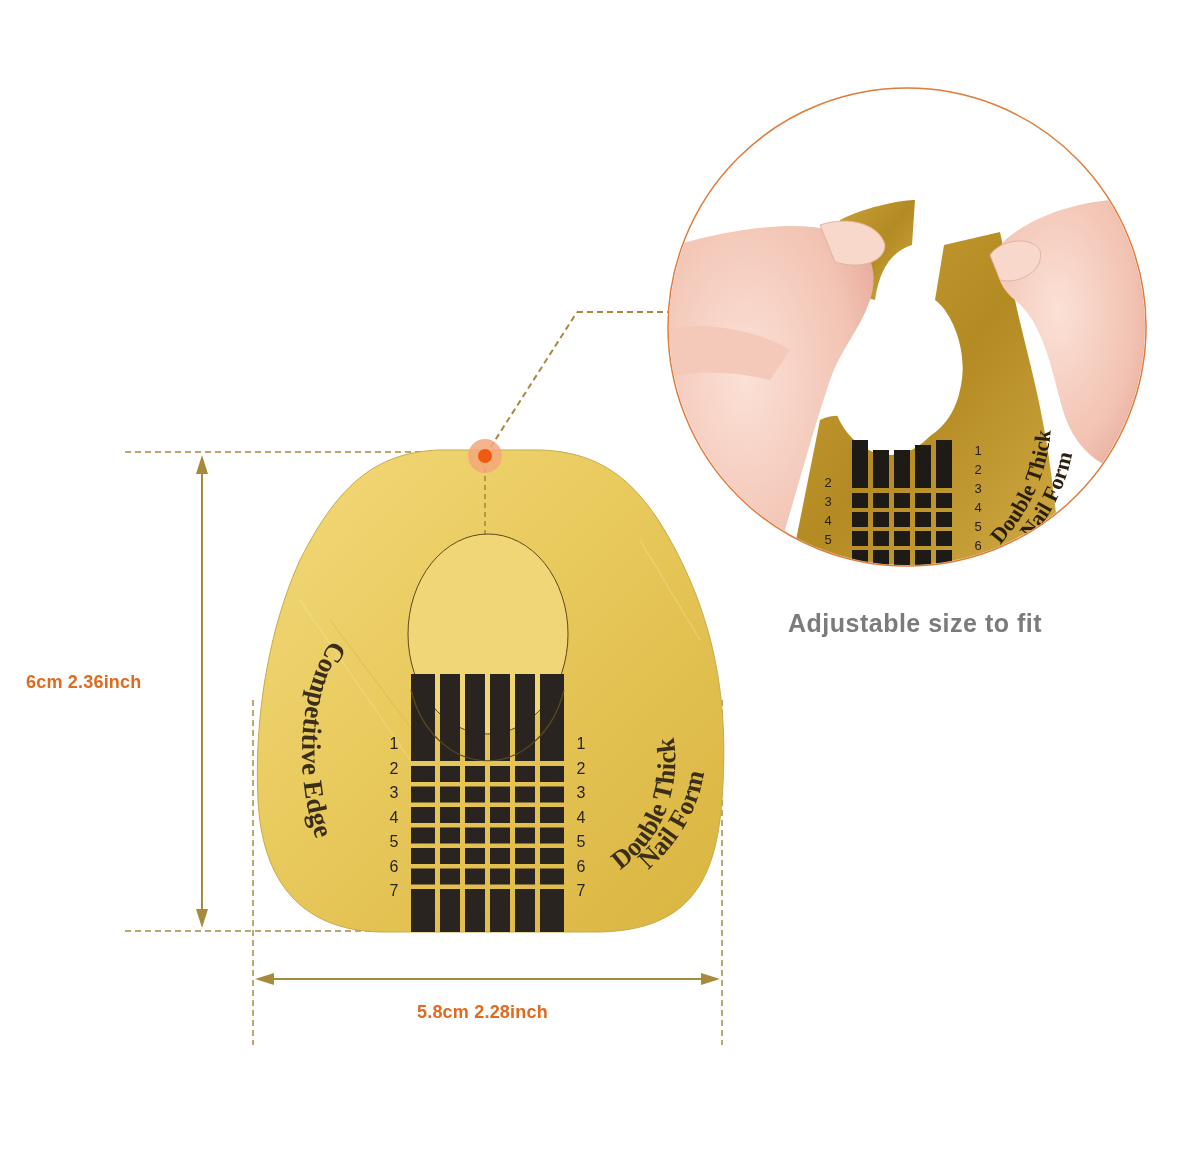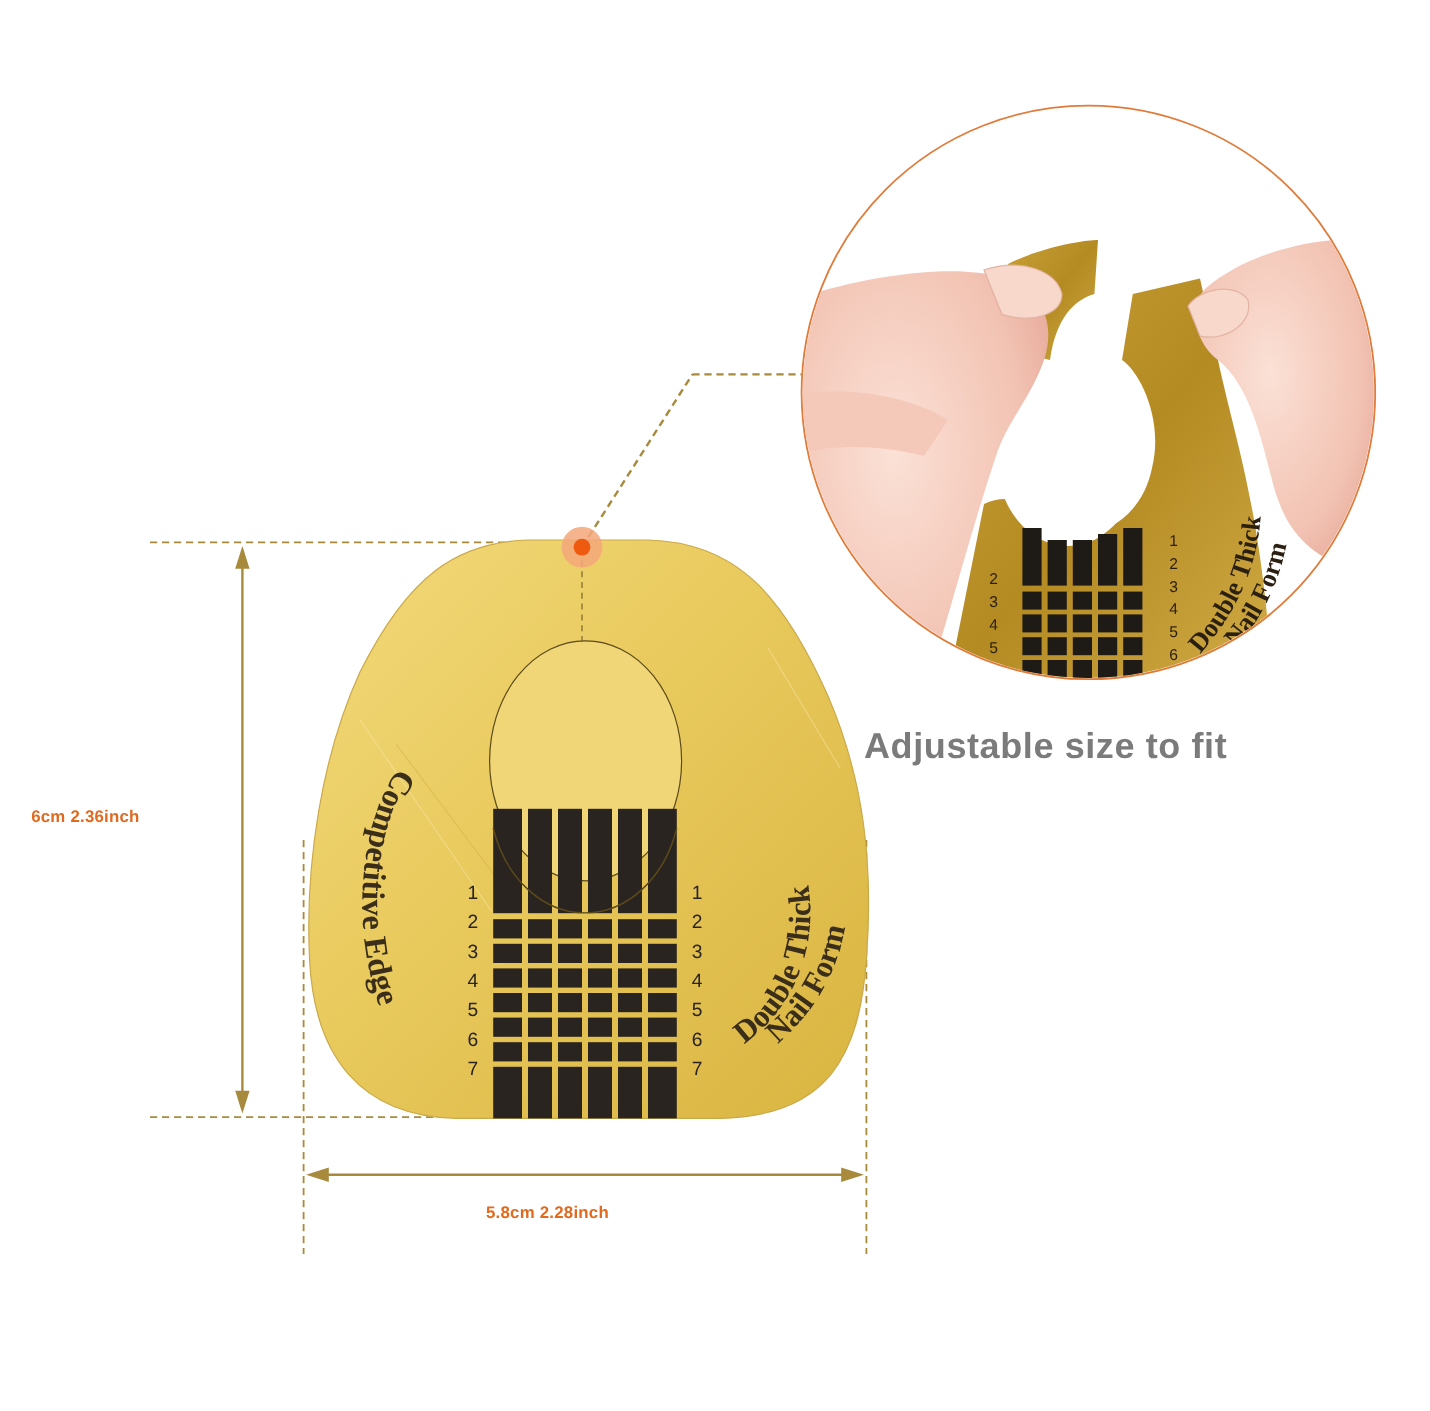--- a/index.html
+++ b/index.html
@@ -1,19 +1,19 @@
 <!DOCTYPE html>
 <html><head>
 <meta charset="utf-8">
 <style>
   html, body { margin: 0; padding: 0; background: #ffffff; }
   body { width: 1192px; height: 1176px; position: relative; overflow: hidden; font-family: "Liberation Sans", sans-serif; }
   .abs { position: absolute; }
-  .dim-label { color: #e06a1f; font-weight: bold; font-size: 14px; letter-spacing: 0.2px; font-family: "Liberation Sans", sans-serif; }
-  .caption { color: #7b7b7b; font-weight: bold; font-size: 30px; line-height: 38px; letter-spacing: 0.5px; font-family: "Liberation Sans", sans-serif; }
+  .dim-label { color: #e06a1f; font-weight: bold; font-size: 18px; letter-spacing: 0.2px; font-family: "Liberation Sans", sans-serif; }
+  .caption { color: #7b7b7b; font-weight: bold; font-size: 25px; text-align: center; line-height: 38px; letter-spacing: 0.5px; font-family: "Liberation Sans", sans-serif; }
   svg text.serif { font-family: "Liberation Serif", serif; font-weight: bold; }
 </style>
 </head>
 <body>
 
 <svg class="abs" width="1192" height="1176" viewBox="0 0 1192 1176" style="left:0;top:0;">
   <defs>
     <linearGradient id="goldGrad" x1="0" y1="0" x2="1" y2="1">
       <stop offset="0" stop-color="#f2d97a"></stop>
       <stop offset="0.45" stop-color="#e8c95c"></stop>
@@ -223,16 +223,16 @@
       <path d="M 820 225 C 850 215, 880 225, 885 245 C 885 262, 860 270, 835 262 Z" fill="#f7d8cb" stroke="#e2b3a3" stroke-width="1"></path>
       <path d="M 660 330 C 700 320, 760 330, 790 350 L 770 380 C 730 370, 690 370, 660 380 Z" fill="#f4c9b9"></path>
 
       <path d="M 1150 200 C 1100 195, 1040 210, 1005 240 C 990 255, 995 285, 1015 300 C 1040 320, 1050 360, 1060 400 C 1070 440, 1090 470, 1150 480 Z" fill="url(#skin)"></path>
       <path d="M 990 255 C 1000 240, 1030 235, 1040 250 C 1045 270, 1020 285, 1000 280 Z" fill="#f7d8cb" stroke="#e2b3a3" stroke-width="1"></path>
     </g>
   </g>
 </svg>
 
 <div class="abs dim-label" style="left:26px; top:672px;">6cm 2.36inch</div>
-<div class="abs dim-label" style="left:405px; top:1002px;">5.8cm 2.28inch</div>
+<div class="abs dim-label" style="left:417px; top:1002px;">5.8cm 2.28inch</div>
 <div class="abs caption" style="left:720px; top:604px; width:390px;">
   <div>Adjustable size to fit</div>
 </div>
 
 </body></html>

